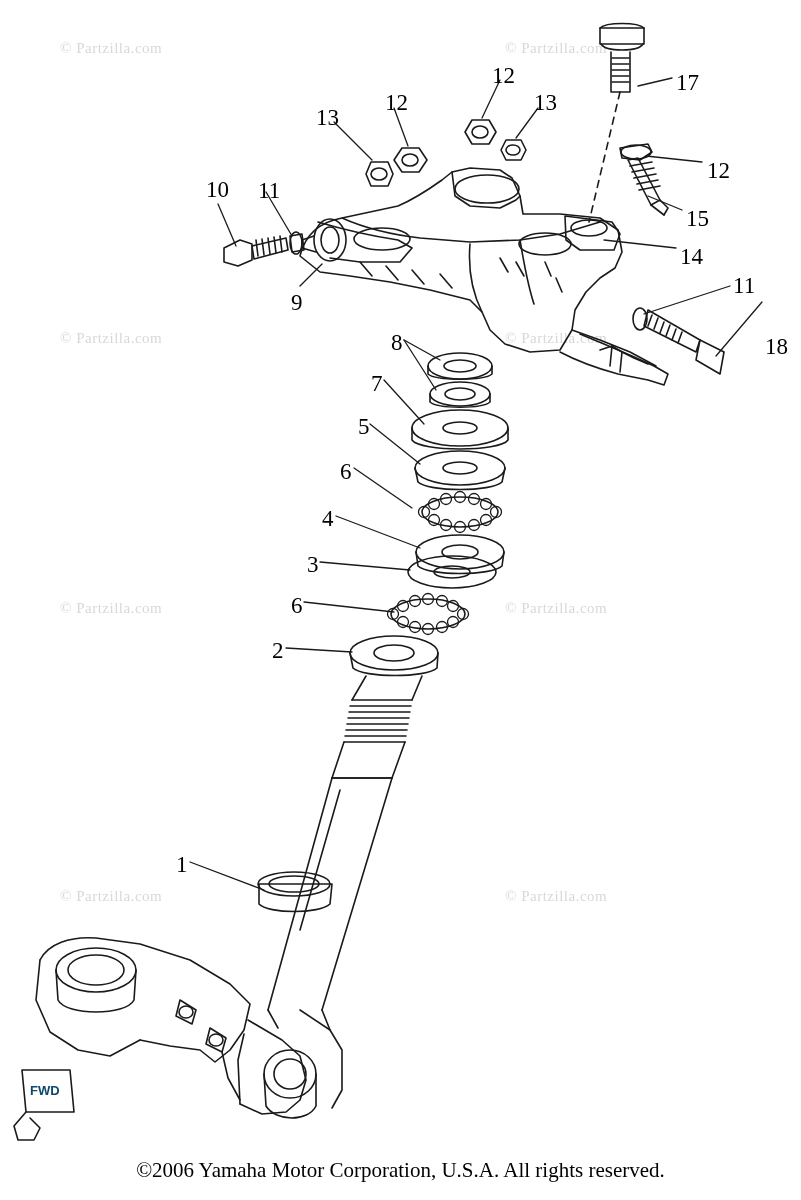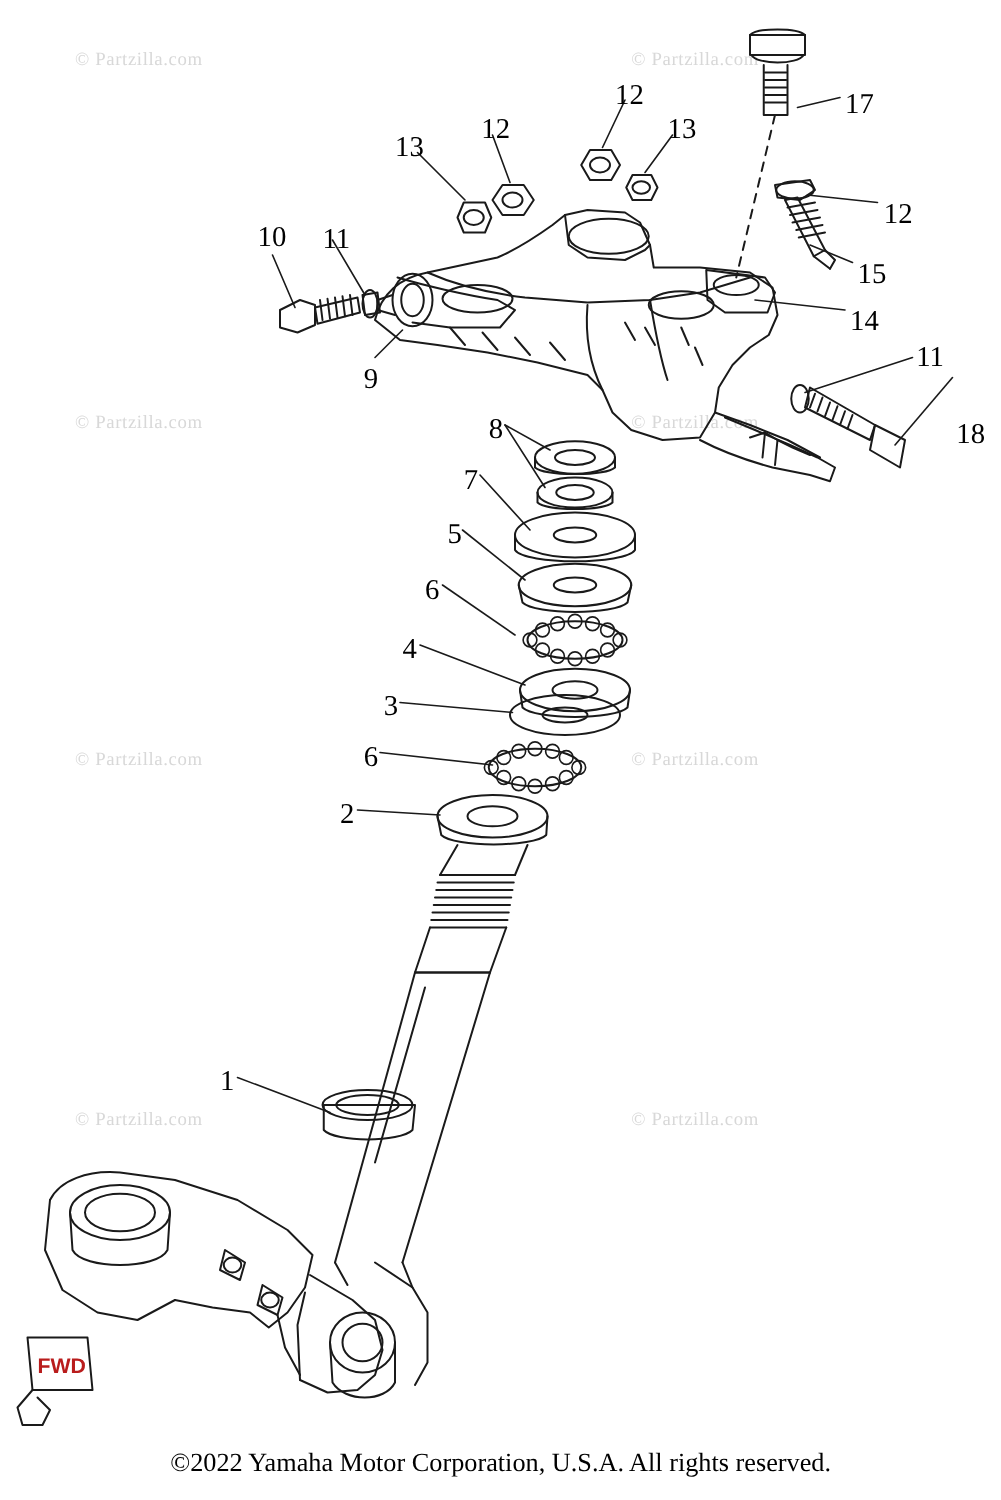--- a/index.html
+++ b/index.html
@@ -49,23 +49,23 @@
     top: 1158px;
     width: 801px;
     text-align: center;
     font-family: "Liberation Serif", serif;
     font-size: 21px;
     color: #000;
   }
   .fwd-label {
     position: absolute;
     font-family: "Liberation Sans", sans-serif;
-    font-size: 17px;
+    font-size: 13px;
     font-weight: bold;
-    color: #b91c1c;
+    color: #0c4a6e;
   }
 </style>
 </head>
 <body>
 
 <div id="diagram-root">
 
   <div class="wm" style="left:60px;top:40px;">© Partzilla.com</div>
   <div class="wm" style="left:505px;top:40px;">© Partzilla.com</div>
   <div class="wm" style="left:60px;top:330px;">© Partzilla.com</div>
@@ -319,15 +319,15 @@
   <div class="callout" style="left:358px;top:414px;">5</div>
   <div class="callout" style="left:340px;top:459px;">6</div>
   <div class="callout" style="left:322px;top:506px;">4</div>
   <div class="callout" style="left:307px;top:552px;">3</div>
   <div class="callout" style="left:291px;top:593px;">6</div>
   <div class="callout" style="left:272px;top:638px;">2</div>
   <div class="callout" style="left:176px;top:852px;">1</div>
 
   <div class="fwd-label" style="left:30px;top:1083px;">FWD</div>
 
-  <div class="footer">©2022 Yamaha Motor Corporation, U.S.A. All rights reserved.</div>
+  <div class="footer">©2006 Yamaha Motor Corporation, U.S.A. All rights reserved.</div>
 
 </div>
 
 </body></html>

